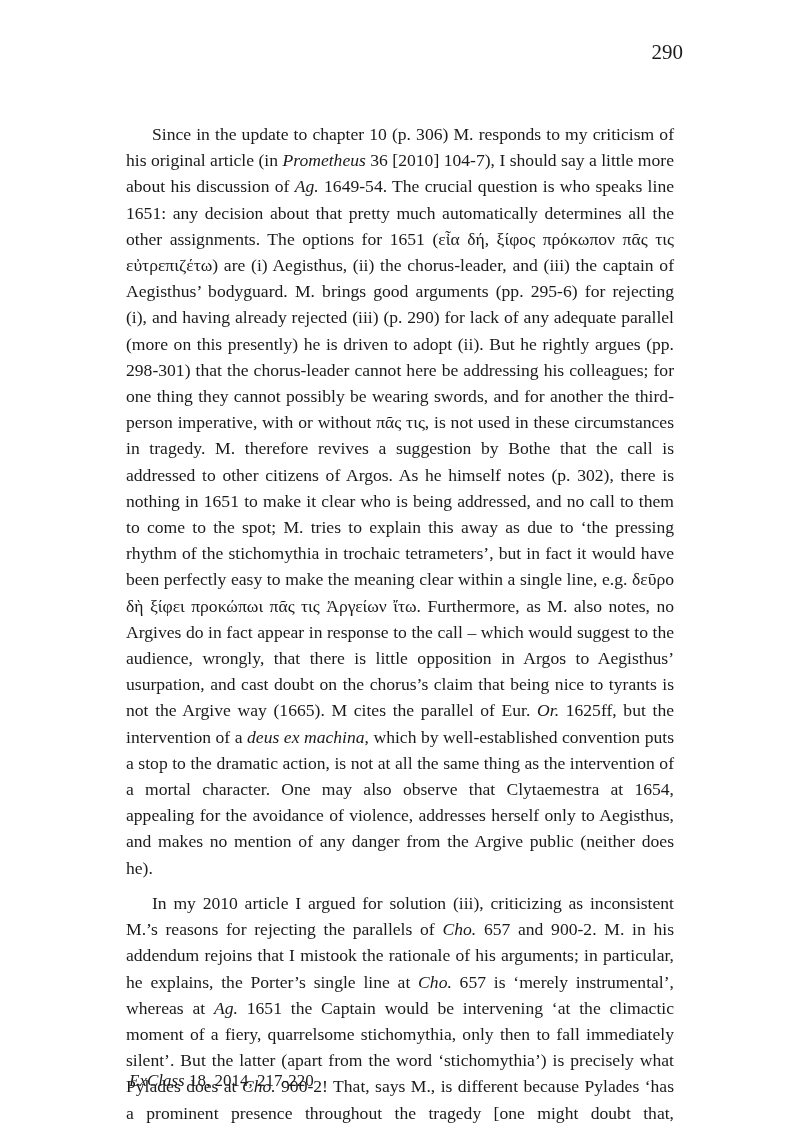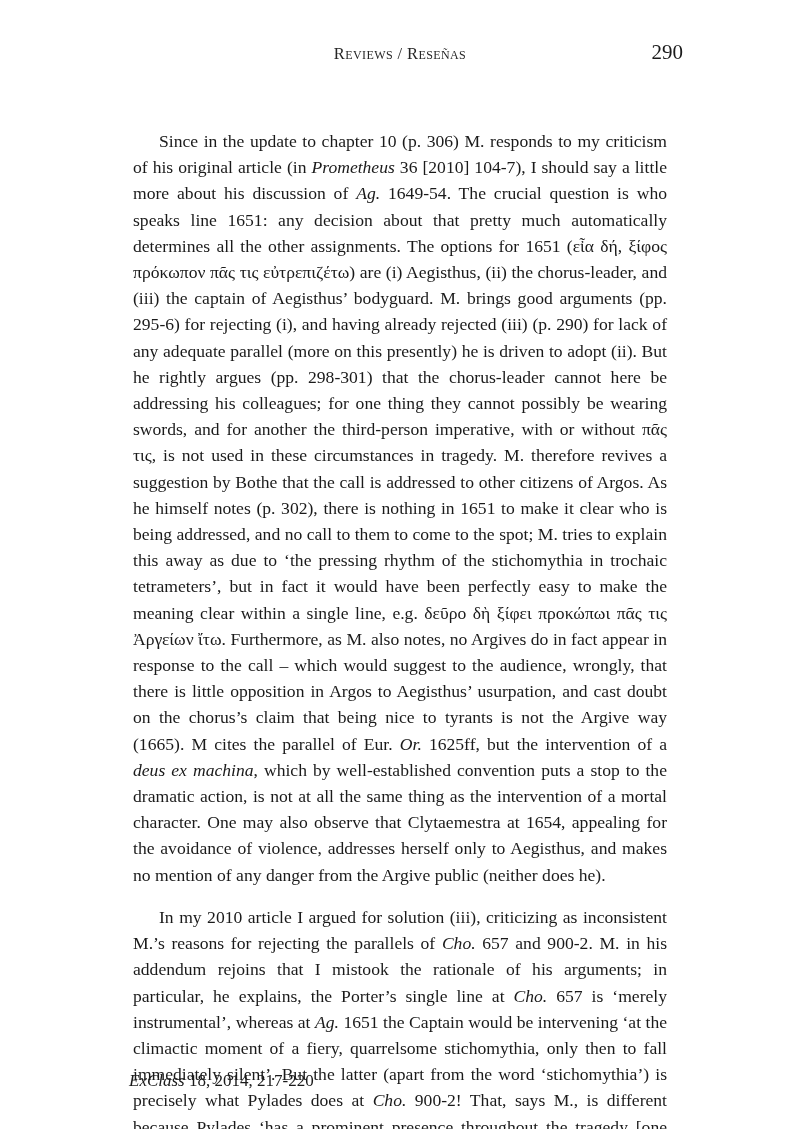--- a/index.html
+++ b/index.html
@@ -50,21 +50,21 @@
 
   
   .textblock {
     position: absolute;
     top: 112px;
     left: 117px;
     width: 566px;
   }
 
   .textblock p {
-    margin: 16px;
+    margin: 9px;
     text-align: justify;
     text-justify: inter-word;
     font-size: 17.6px;
     line-height: 26.2px;
     text-indent: 26px;
     hyphens: none;
     color: #1a1a1a;
   }
 
   .textblock p + p {
@@ -92,21 +92,20 @@
   .footer .journal {
     font-style: italic;
   }
 </style>
 </head>
 <body>
 
 <div class="page">
 
   <div class="running-head">
-    <div class="running-head-title">Reviews / Reseñas</div>
     <div class="running-head-folio">290</div>
   </div>
 
   <div class="textblock">
     <p><span>Since in the update to chapter 10 (p. 306) M. responds to my criticism of his original article (in </span><span class="it">Prometheus</span><span> 36 [2010] 104-7), I should say a little more about his discussion of </span><span class="it">Ag.</span><span> 1649-54.  The crucial question is who speaks line 1651:  any decision about that pretty much automatically determines all the other assignments.  The options for 1651 (</span><span class="gk">εἶα δή, ξίφος πρόκωπον πᾶς τις εὐτρεπιζέτω</span><span>) are (i) Aegisthus, (ii) the chorus-leader, and (iii) the captain of Aegisthus’ bodyguard.  M. brings good arguments (pp. 295-6) for rejecting (i), and having already rejected (iii) (p. 290) for lack of any adequate parallel (more on this presently) he is driven to adopt (ii).  But he rightly argues (pp. 298-301) that the chorus-leader cannot here be addressing his colleagues; for one thing they cannot possibly be wearing swords, and for another the third-person imperative, with or without </span><span class="gk">πᾶς τις</span><span>, is not used in these circumstances in tragedy.  M. therefore revives a suggestion by Bothe that the call is addressed to other citizens of Argos.  As he himself notes (p. 302), there is nothing in 1651 to make it clear who is being addressed, and no call to them to come to the spot; M. tries to explain this away as due to ‘the pressing rhythm of the stichomythia in trochaic tetrameters’, but in fact it would have been perfectly easy to make the meaning clear within a single line, e.g. </span><span class="gk">δεῦρο δὴ ξίφει προκώπωι πᾶς τις Ἀργείων ἴτω</span><span>.  Furthermore, as M. also notes, no Argives do in fact appear in response to the call – which would suggest to the audience, wrongly, that there is little opposition in Argos to Aegisthus’ usurpation, and cast doubt on the chorus’s claim that being nice to tyrants is not the Argive way (1665).  M cites the parallel of Eur. </span><span class="it">Or.</span><span> 1625ff, but the intervention of a </span><span class="it">deus ex machina</span><span>, which by well-established convention puts a stop to the dramatic action, is not at all the same thing as the intervention of a mortal character. One may also observe that Clytaemestra at 1654, appealing for the avoidance of violence, addresses herself only to Aegisthus, and makes no mention of any danger from the Argive public (neither does he).</span></p>
     <p><span>In my 2010 article I argued for solution (iii), criticizing as inconsistent M.’s reasons for rejecting the parallels of </span><span class="it">Cho.</span><span> 657 and 900-2.  M. in his addendum rejoins that I mistook the rationale of his arguments; in particular, he explains, the Porter’s single line at </span><span class="it">Cho.</span><span> 657 is ‘merely instrumental’, whereas at </span><span class="it">Ag.</span><span> 1651 the Captain would be intervening ‘at the climactic moment of a fiery, quarrelsome stichomythia, only then to fall immediately silent’.  But the latter (apart from the word ‘stichomythia’) is precisely what Pylades does at </span><span class="it">Cho.</span><span> 900-2!  That, says M., is different because Pylades ‘has a prominent presence throughout the tragedy [one might doubt that, considering e.g. that he is never mentioned between 208 and 561, and only once – without being named – between 564 and 899], and the breaking of his silence has an enormous dramatic effect’.  At the end of the day it is always possible to find differences between any two dramatic roles (unless they were intentionally written so as to be indistinguishable); the fact remains that the</span></p>
   </div>
 
   <div class="footer">
     <span class="journal">ExClass</span><span> 18, 2014, 217-220</span>

